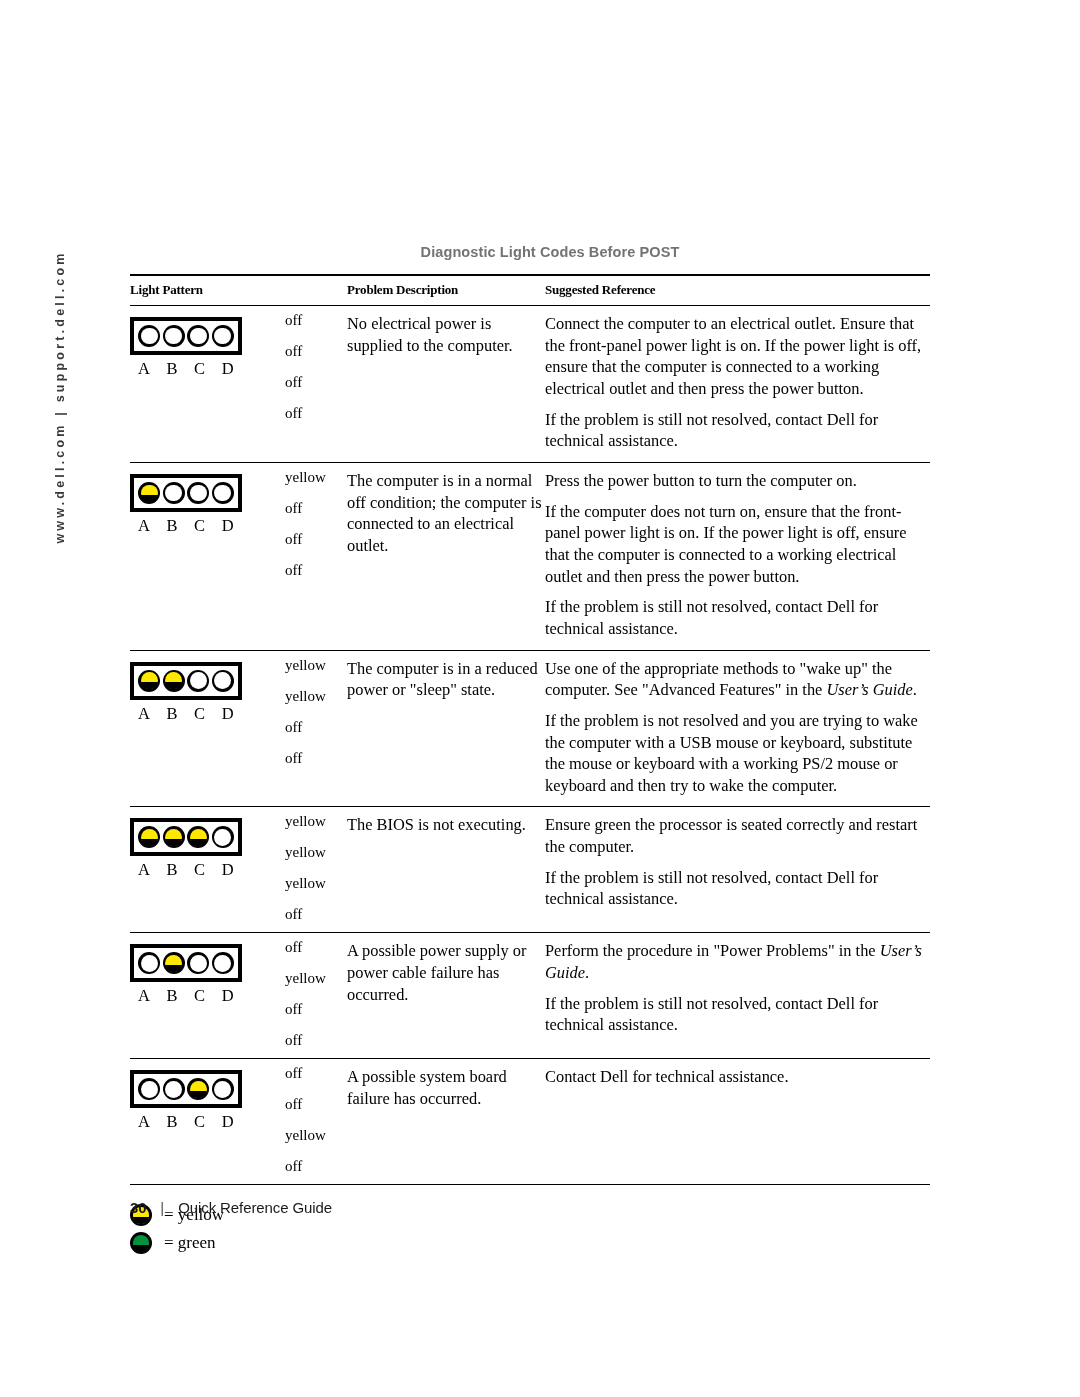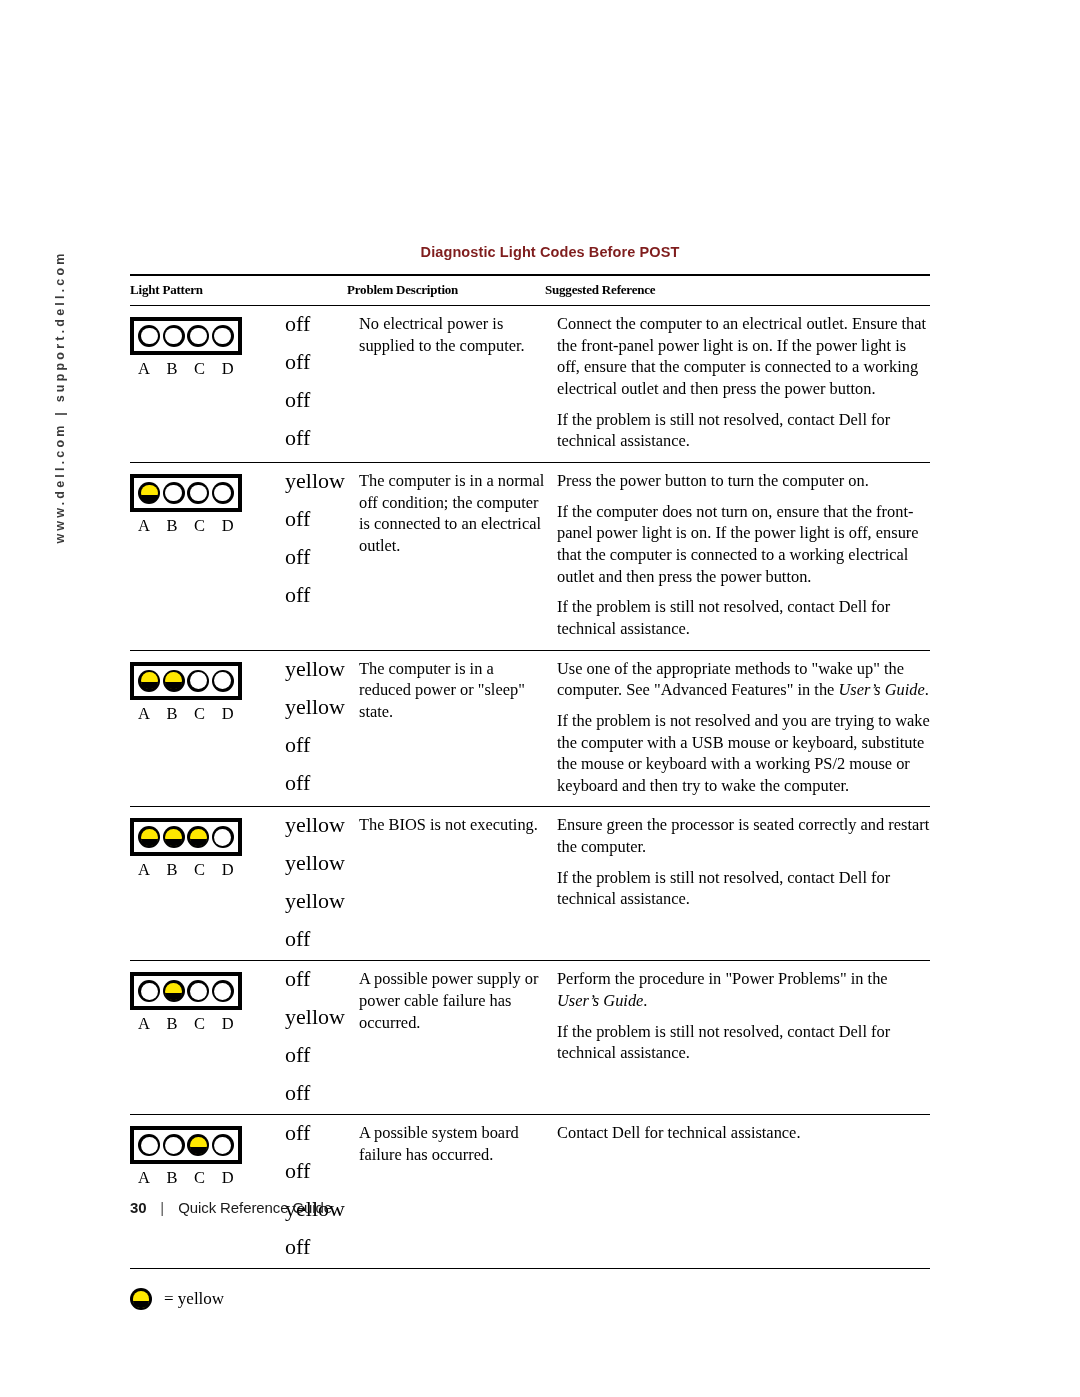--- a/index.html
+++ b/index.html
@@ -48,21 +48,21 @@
     position: absolute;
     left: 130px;
     top: 244px;
     width: 800px;
   }
 
   .table-title {
     font-family: "Liberation Sans", sans-serif;
     font-size: 14.5px;
     font-weight: bold;
-    color: #7f1d1d;
+    color: #737373;
     letter-spacing: 0.1px;
     text-align: center;
     margin: 0 0 14px 0;
     padding-left: 40px;
   }
 
   table.codes {
     border-collapse: collapse;
     width: 800px;
     table-layout: fixed;
@@ -148,26 +148,26 @@
     font-size: 16.5px;
     padding-top: 3px;
     letter-spacing: 0.3px;
   }
 
   
   .states { }
   .states div {
     line-height: 1.0;
     margin-bottom: 16px;
-    font-size: 22px;
+    font-size: 15px;
   }
   .states div:last-child { margin-bottom: 0; }
 
   .problem p, .resolution p {
-    margin: 0 0 9px 12px;
+    margin: 0 0 9px 0;
   }
   .problem p:last-child, .resolution p:last-child { margin-bottom: 0; }
   .problem { padding-right: 8px; }
   .resolution { padding-right: 4px; }
   .resolution i, .problem i { }
 
   
   .legend {
     margin-top: 16px;
     margin-left: 0px;
@@ -420,20 +420,24 @@
           </td>
         </tr>
       </tbody>
   </table>
 
   <div class="legend" id="legend">
       <div class="legend-row">
         <div class="led on-yellow"></div>
         <span class="lbl">= yellow</span>
       </div>
+      <div class="legend-row">
+        <div class="led on-green"></div>
+        <span class="lbl">= green</span>
+      </div>
     </div>
 </div>
 
 <div class="footer">
   <span class="pg">30</span>
   <span class="sep">|</span>
   <span class="fname">Quick Reference Guide</span>
 </div>
 
 </body></html>

